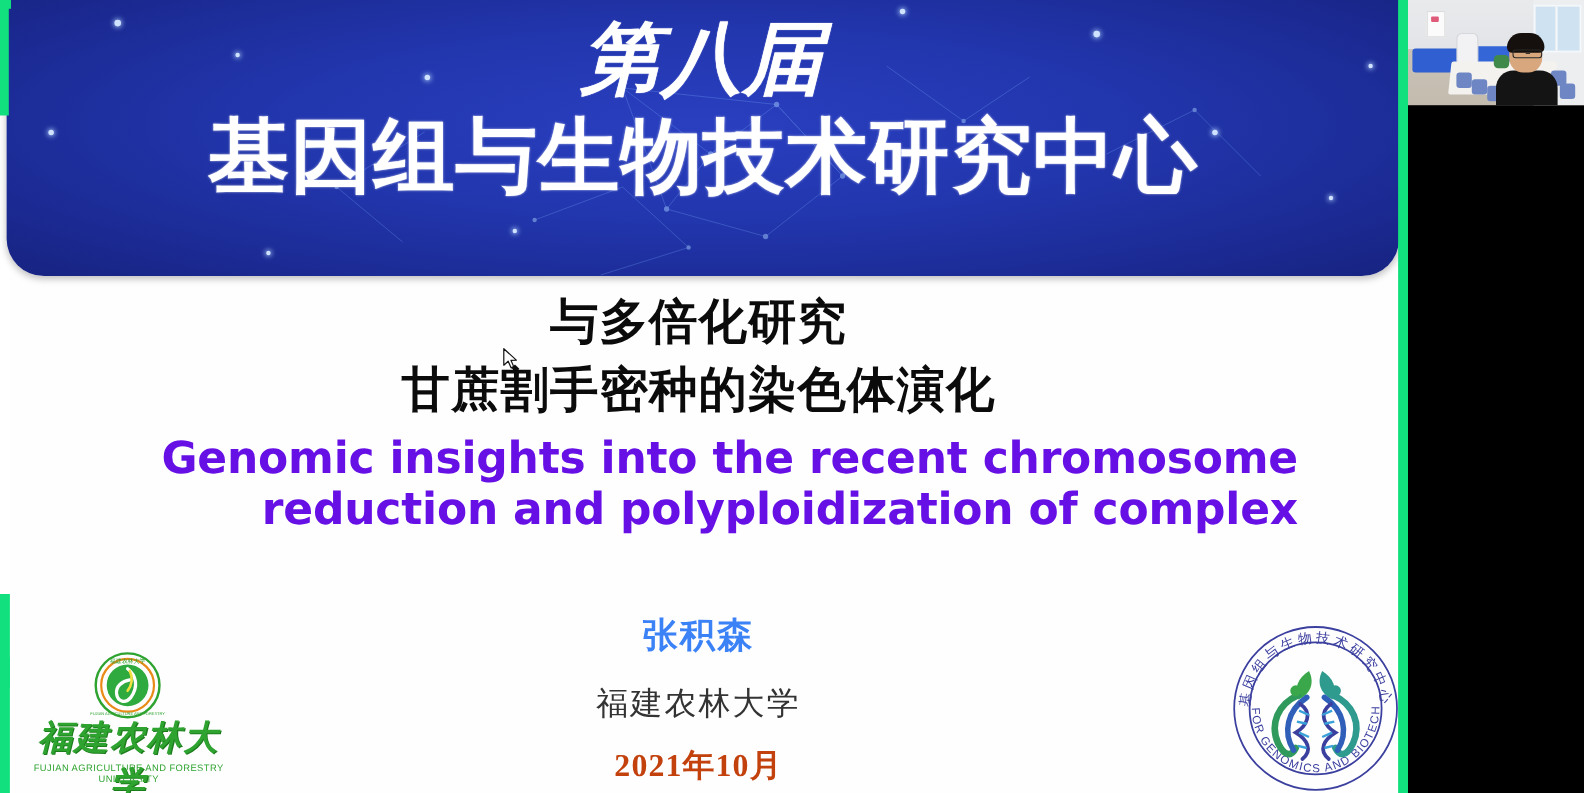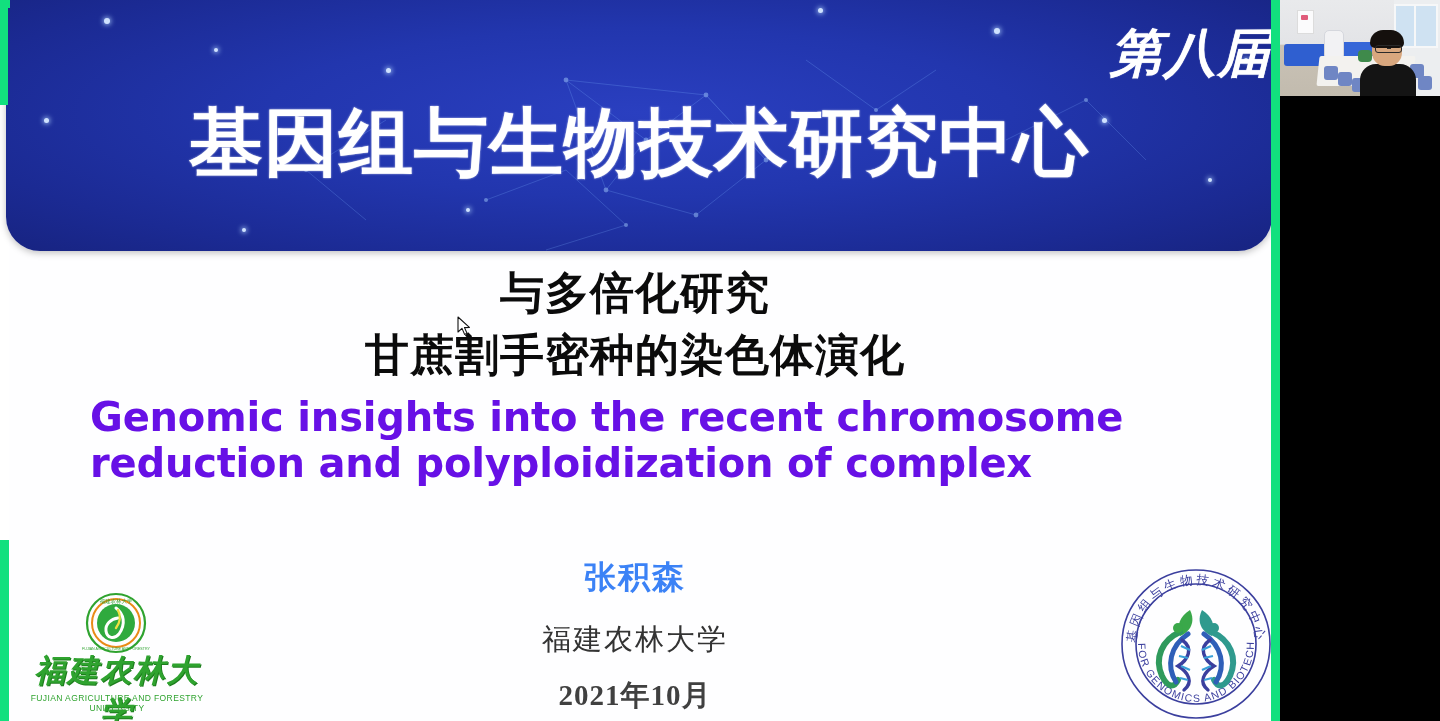--- a/index.html
+++ b/index.html
@@ -22,51 +22,51 @@
   
   .banner{position:absolute;left:6px;top:0;width:1266px;height:251px;
     border-bottom-left-radius:34px;border-bottom-right-radius:34px;
     background:
       radial-gradient(ellipse 70% 80% at 50% 45%, #2a3fc0 0%, #2236ae 42%, #1b2a93 78%, #172380 100%);
     box-shadow:0 2px 7px rgba(0,0,0,.25);
     overflow:hidden;}
   .banner .net{position:absolute;inset:0;opacity:.55;}
   .star{position:absolute;border-radius:50%;background:#cfe2ff;box-shadow:0 0 5px 1px rgba(180,215,255,.8);}
 
-  .banner-line1{position:absolute;left:0;right:0;top:14px;text-align:right;
-    font-family:"DejaVu Sans","Liberation Sans",sans-serif;font-weight:bold;
-    font-size:52px;line-height:78px;color:#fff;letter-spacing:2px;
+  .banner-line1{position:absolute;left:0;right:0;top:14px;text-align:center;
+    font-family:"DejaVu Sans","Liberation Sans",sans-serif;font-weight:bold;
+    font-size:72px;line-height:78px;color:#fff;letter-spacing:2px;
     font-style:italic;text-shadow:0 0 1px #fff;}
   .banner-line2{position:absolute;left:0;right:0;top:100px;text-align:center;
     font-family:"DejaVu Sans","Liberation Sans",sans-serif;font-weight:bold;
     font-size:74px;line-height:84px;color:#fff;letter-spacing:1px;
     text-shadow:0 0 2px rgba(255,255,255,.8);}
   .banner-en{position:absolute;left:0;right:0;top:192px;text-align:center;
     font-family:"Liberation Serif","DejaVu Serif",serif;
     font-size:23px;letter-spacing:2.5px;color:#eef3ff;}
 
   
   .cn-title{position:absolute;left:0;width:1270px;top:262px;text-align:center;
     font-family:"DejaVu Sans","Liberation Sans",sans-serif;font-weight:bold;
     font-size:44px;line-height:62px;color:#0b0b0b;letter-spacing:1px;}
 
-  .en-title{position:absolute;left:90px;width:1090px;top:394px;text-align:left;
+  .en-title{position:absolute;left:90px;width:1090px;top:394px;text-align:right;
     font-family:"DejaVu Sans","Liberation Sans",sans-serif;font-weight:bold;
     font-size:40px;line-height:46px;color:#6710e6;letter-spacing:-.2px;}
   .en-title .sp{font-style:italic;}
 
   .speaker{position:absolute;left:0;width:1270px;top:556px;text-align:center;
     font-family:"DejaVu Sans","Liberation Sans",sans-serif;font-weight:bold;
     font-size:32px;color:#3b82f6;letter-spacing:2px;}
   .affil{position:absolute;left:0;width:1270px;top:620px;text-align:center;
     font-family:"Liberation Serif","DejaVu Serif",serif;
     font-size:29px;color:#333;letter-spacing:2px;}
   .date{position:absolute;left:0;width:1270px;top:676px;text-align:center;
     font-family:"Liberation Serif","DejaVu Serif",serif;font-weight:bold;
-    font-size:29px;color:#404040;letter-spacing:1px;}
+    font-size:29px;color:#c2410c;letter-spacing:1px;}
 
   
   .fafu{position:absolute;left:22px;top:592px;width:190px;height:122px;}
   .fafu-mark{position:absolute;left:52px;top:0;width:84px;height:62px;}
   .fafu-cn{position:absolute;left:0;top:58px;width:190px;text-align:center;
     font-family:"DejaVu Sans","Liberation Sans",sans-serif;font-weight:bold;
     font-style:italic;font-size:31px;color:#2fa32f;letter-spacing:2px;
     text-shadow:1px 1px 0 #1d7d1d;}
   .fafu-en{position:absolute;left:0;top:101px;width:190px;text-align:center;
     font-family:"Liberation Sans",sans-serif;font-weight:normal;

